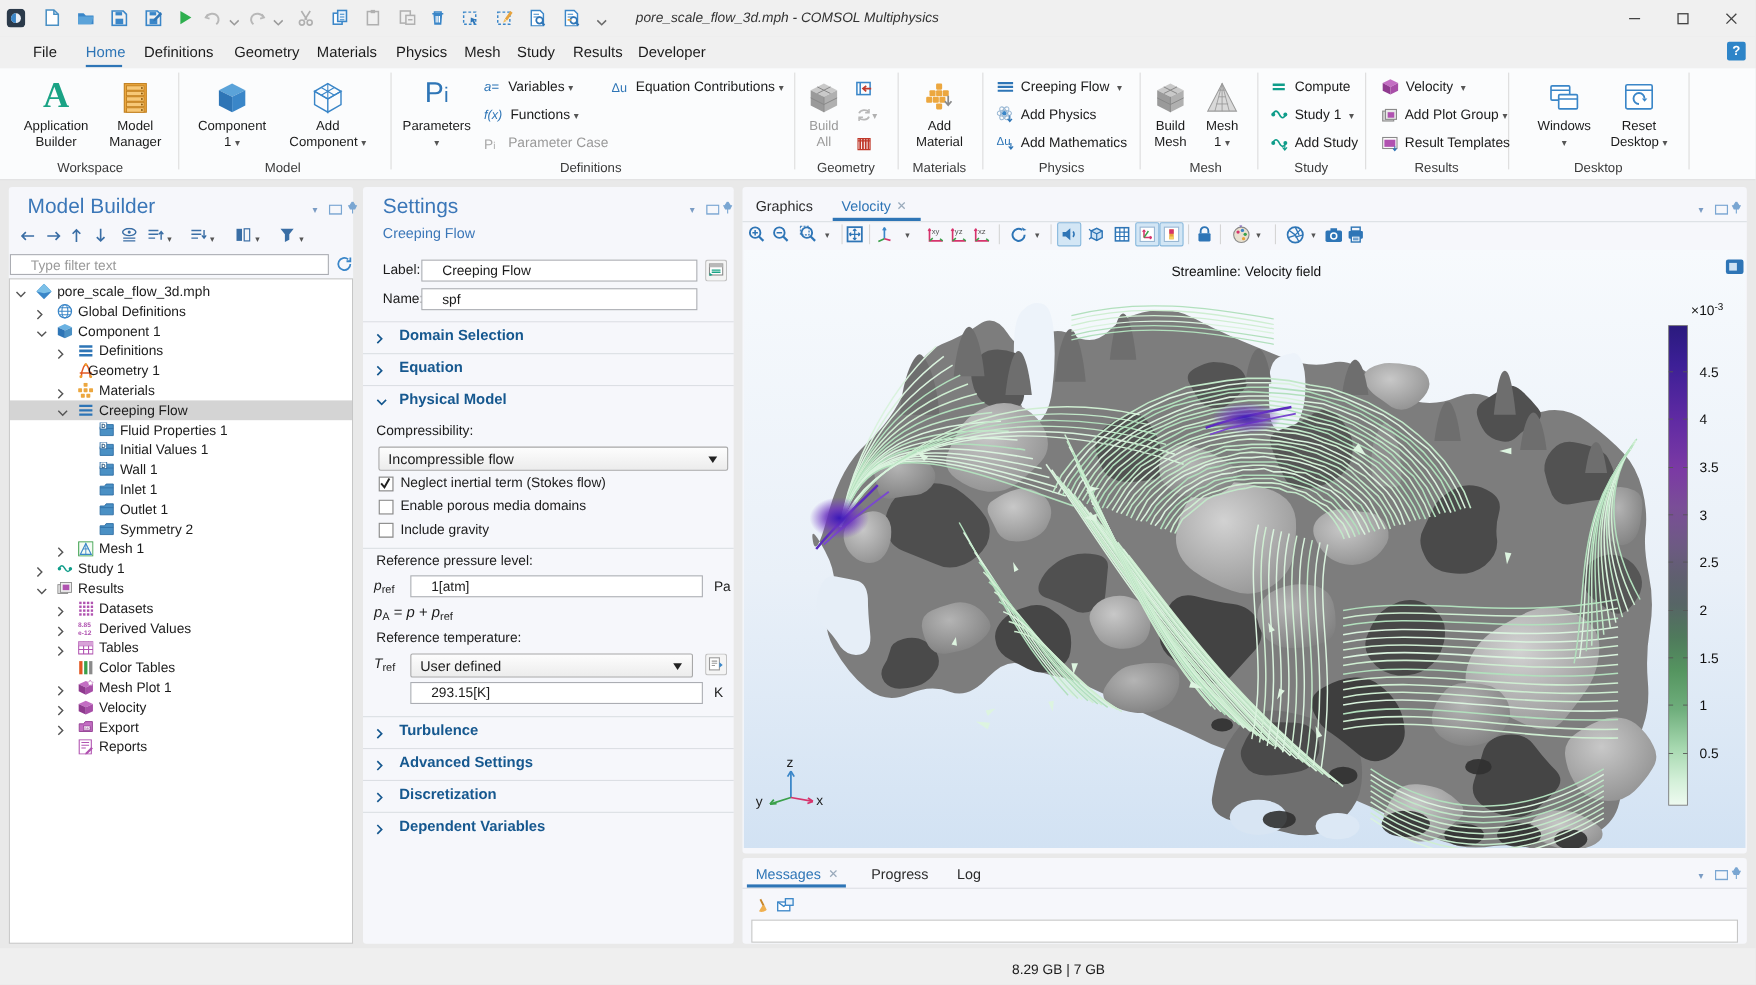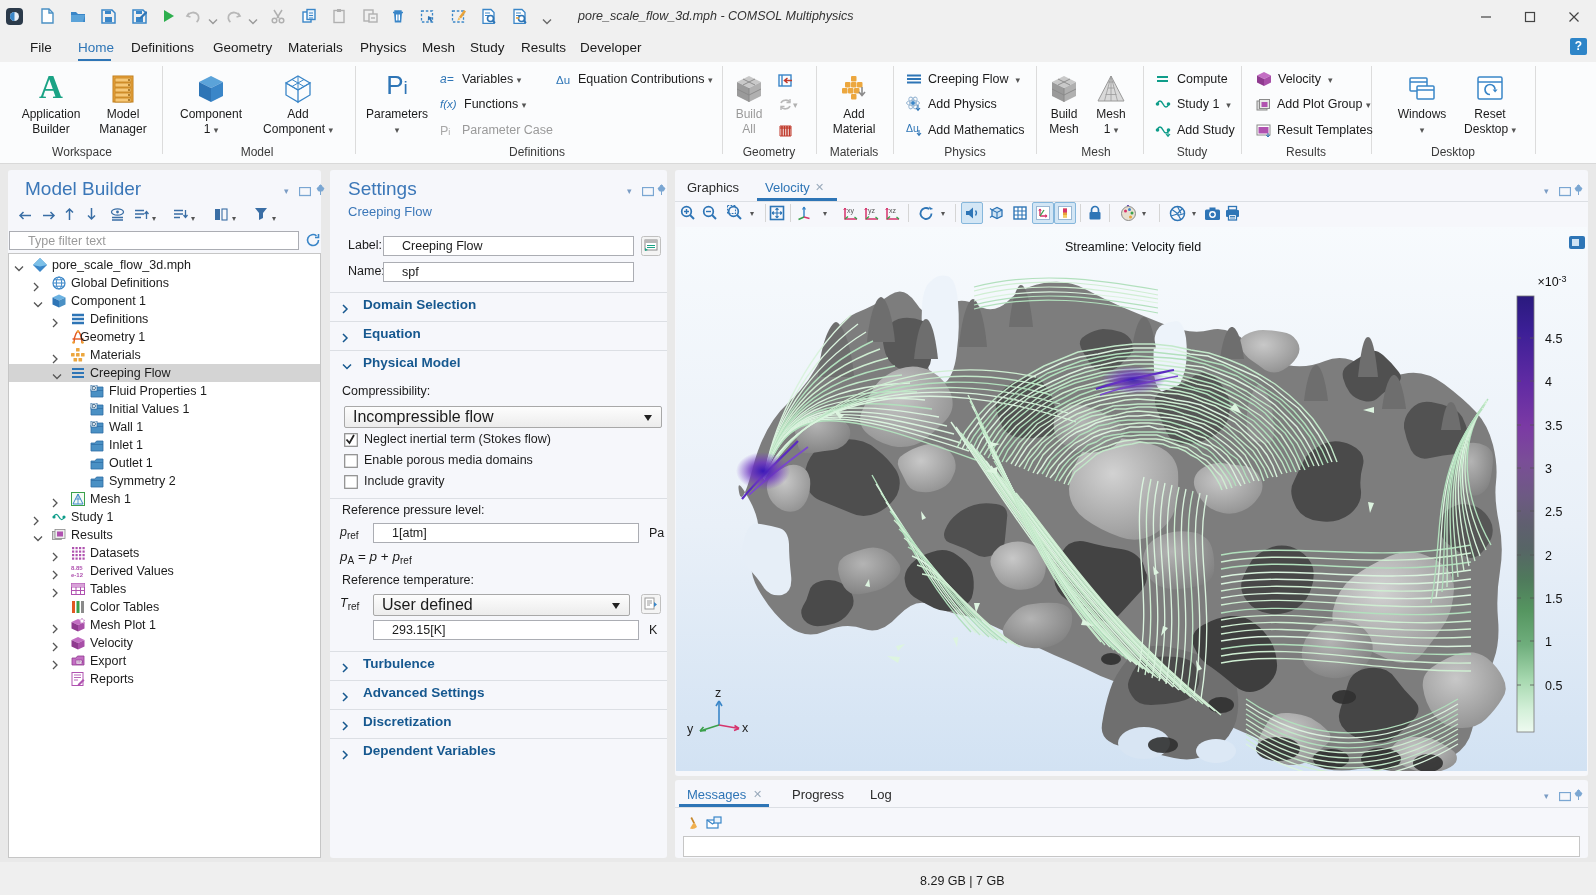--- a/index.html
+++ b/index.html
@@ -14,21 +14,21 @@
 .smallrow{position:absolute;height:20px;font-size:12.5px;color:#1b1b1b;white-space:nowrap;}
 .gray{color:#9a9a9a!important;}
 .panel{position:absolute;background:#f6f7fb;border-radius:3px;}
 .ptitle{font-size:19px;color:#3b77b8;}
 .caret{color:#555;font-size:9px;}
 .whitebox{position:absolute;background:#fff;border:1px solid #c6c6c6;}
 .treerow{position:absolute;height:18px;font-size:12.5px;color:#1b1b1b;white-space:nowrap;line-height:18px;}
 .tinput{position:absolute;background:#fff;border:1px solid #abadb3;font-size:12.5px;color:#1b1b1b;padding-left:18px;display:flex;align-items:center;}
 .sechead{position:absolute;font-size:13.5px;font-weight:bold;color:#16588f;}
 .seclabel{position:absolute;font-size:12.5px;color:#1b1b1b;}
-.combo{position:absolute;background:linear-gradient(#fdfdfd,#ececec);border:1px solid #a8a8a8;border-radius:2px;font-size:16px;color:#1b1b1b;display:flex;align-items:center;padding-left:8px;}
+.combo{position:absolute;background:linear-gradient(#fdfdfd,#ececec);border:1px solid #a8a8a8;border-radius:2px;font-size:13px;color:#1b1b1b;display:flex;align-items:center;padding-left:8px;}
 .tab{position:absolute;font-size:13px;color:#2b2b2b;}
 .tabactive{color:#2e75b6;}
 .wbtn{position:absolute;top:0;width:44px;height:33px;display:flex;align-items:center;justify-content:center;}
 .hl{background:#d3e6f5;border:1px solid #86b7dc;border-radius:2px;}
 .vsep{position:absolute;width:1px;background:#d0d0d0;}
 </style></head><body>
 <div id="titlebar">
     <div class="abs" style="left:6px;top:8px;width:17px;height:17px;"><svg width="17" height="17" viewBox="0 0 17 17" style="">
         <rect x="0" y="0" width="17" height="17" rx="4" fill="#2b3a4a"></rect>
         <circle cx="8.5" cy="8.5" r="4.5" fill="#e8eef5"></circle>

